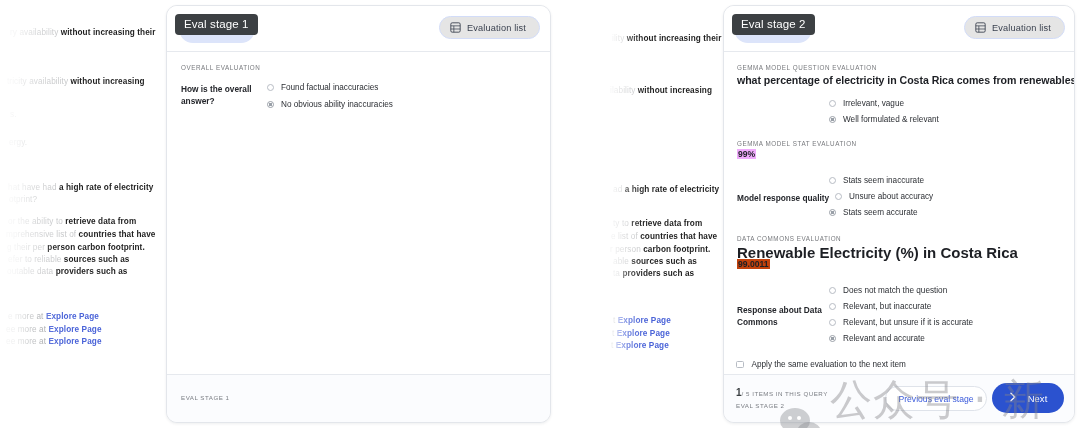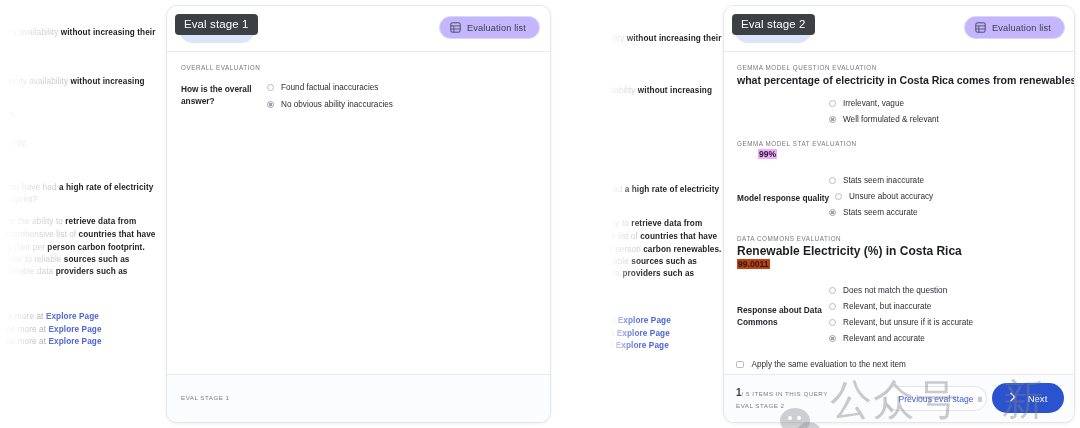--- a/index.html
+++ b/index.html
@@ -62,21 +62,21 @@
     position: absolute;
     background: #dce4fa;
     border-radius: 16px;
     z-index: 2;
   }
 
   
   .eval-list-btn {
     position: absolute;
     display: flex; align-items: center; gap: 6px;
-    background: #c4b5fd;
+    background: #e5e5e5;
     border: 1px solid #d2dcf8;
     border-radius: 16px;
     padding: 5px 13px 5px 10px;
     font-size: 9.2px;
     color: #3b4250;
     white-space: nowrap;
     letter-spacing: .15px;
   }
   .eval-list-btn svg { display: block; }
 
@@ -92,34 +92,34 @@
   .qtitle {
     position: absolute;
     font-size: 10.6px;
     font-weight: 700;
     color: #1d1f24;
     white-space: nowrap;
     letter-spacing: -.05px;
   }
   .stat-title {
     position: absolute;
-    font-size: 12px;
+    font-size: 15px;
     font-weight: 700;
     color: #1d1f24;
     white-space: nowrap;
   }
   .hl {
     position: absolute;
     font-size: 8.6px;
     font-weight: 700;
     color: #1d1f24;
     padding: 0 1px;
     white-space: nowrap;
   }
-  .hl-orange { background: #f0abfc; margin-left: 21px; }
+  .hl-orange { background: #f0abfc; }
   .hl-blue { background: #c2410c; }
 
   .field-label {
     position: absolute;
     font-size: 8.3px;
     font-weight: 700;
     color: #24262b;
     line-height: 1.45;
     width: 95px;
   }
@@ -271,21 +271,21 @@
       <div class="foot-meta" style="left:14px; top:17px;">EVAL STAGE 1</div>
     </div>
   </div>
 
   <div class="bgcol" id="bg-right" style="left:0; width:1080px; height:428px;">
       <div class="bgline" style="left: 612px; top: 35px;"><span class="nlink" style="opacity: 0.35;">ility</span><span> without increasing their</span></div>
       <div class="bgline" style="left: 610px; top: 87px;"><span class="nlink" style="opacity: 0.35;">ilability</span><span> without increasing</span></div>
       <div class="bgline" style="left: 613px; top: 186px;"><span class="nlink" style="opacity: 0.35;">ad</span><span> a high rate of electricity</span></div>
       <div class="bgline" style="left: 613px; top: 220px;"><span class="nlink" style="opacity: 0.35;">ty to</span><span> retrieve data from</span></div>
       <div class="bgline" style="left: 611px; top: 233px;"><span class="nlink" style="opacity: 0.35;">e list of</span><span> countries that have</span></div>
-      <div class="bgline" style="left: 610px; top: 246px;"><span class="nlink" style="opacity: 0.35;">r person</span><span> carbon renewables.</span></div>
+      <div class="bgline" style="left: 610px; top: 246px;"><span class="nlink" style="opacity: 0.35;">r person</span><span> carbon footprint.</span></div>
       <div class="bgline" style="left: 613px; top: 258px;"><span class="nlink" style="opacity: 0.35;">able</span><span> sources such as</span></div>
       <div class="bgline" style="left: 613px; top: 270px;"><span class="nlink" style="opacity: 0.35;">ta</span><span> providers such as</span></div>
       <div class="bgline" style="left: 613px; top: 317px;"><span class="nlink" style="opacity: 0.6;">t </span><a class="link">Explore Page</a></div>
       <div class="bgline" style="left: 612px; top: 330px;"><span class="nlink" style="opacity: 0.6;">t </span><a class="link">Explore Page</a></div>
       <div class="bgline" style="left: 611px; top: 342px;"><span class="nlink" style="opacity: 0.6;">t </span><a class="link">Explore Page</a></div>
     </div>
   <div class="fade-mask" style="left:600px; width:45px;"></div>
 
   <div class="panel" style="left:723px; top:5px; width:352px; height:418px;">
 

